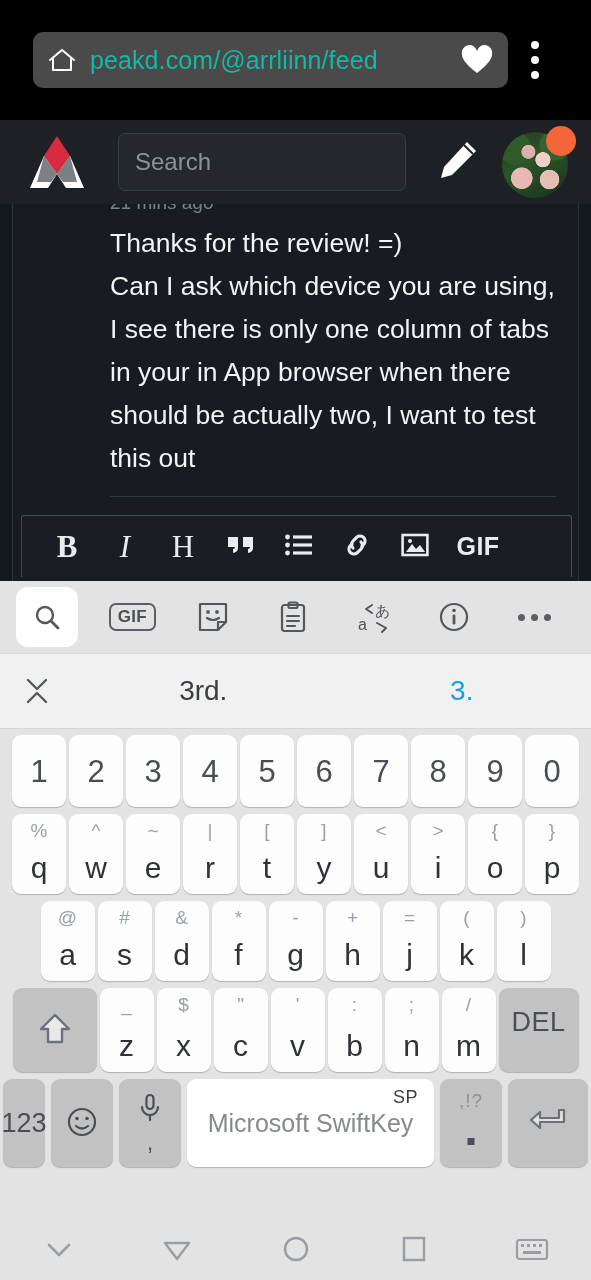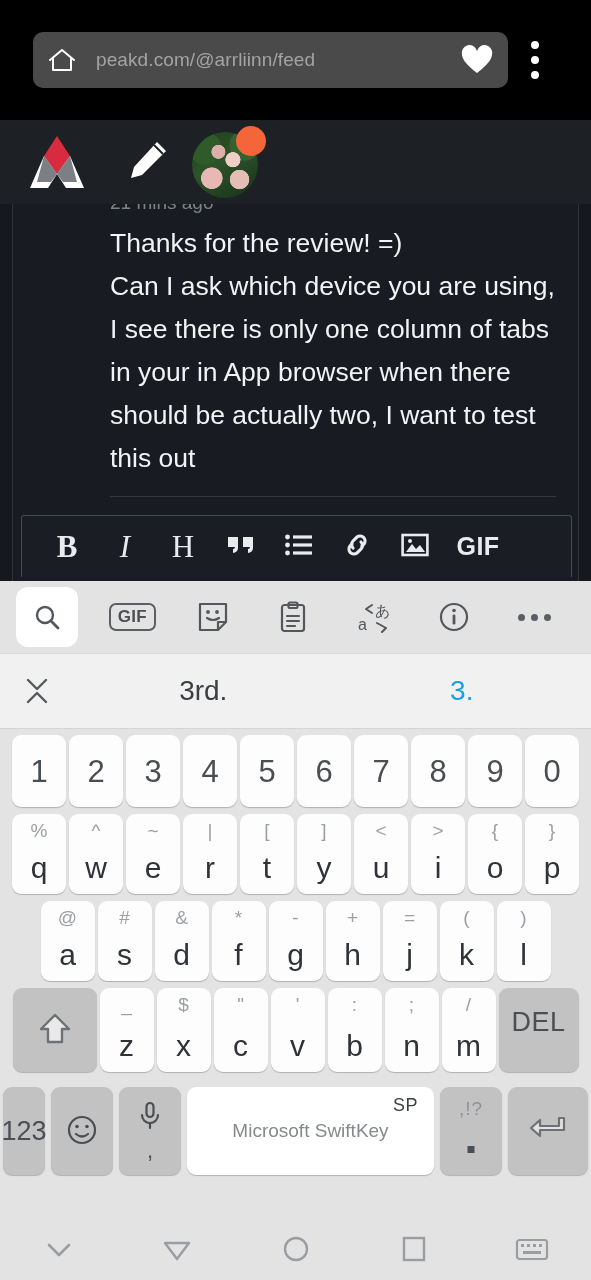--- a/index.html
+++ b/index.html
@@ -16,22 +16,22 @@
     position: absolute; left: 0; top: 0; width: 591px; height: 120px;
     background: #000; display: flex; align-items: center;
   }
   .urlbar-pill {
     margin-left: 33px; width: 475px; height: 56px;
     background: #4a4a4a; border-radius: 10px;
     display: flex; align-items: center; padding: 0 14px;
   }
   .home-icon { width: 30px; height: 26px; flex: 0 0 auto; }
   .url-text {
-    flex: 1 1 auto; color: #a3a3a3; font-size: 19px;
-    margin-left: 19px; white-space: nowrap; overflow: hidden;
+    flex: 1 1 auto; color: #14b8a6; font-size: 25px;
+    margin-left: 13px; white-space: nowrap; overflow: hidden;
     letter-spacing: .1px;
   }
   .heart-icon { width: 34px; height: 30px; flex: 0 0 auto; margin-left: 4px; }
   .kebab {
     width: 50px; height: 60px; display: flex; flex-direction: column;
     align-items: center; justify-content: center; gap: 7px; margin-left: 2px;
   }
   .kebab i { width: 8px; height: 8px; border-radius: 50%; background: #fff; display: block; }
 
   
@@ -175,30 +175,30 @@
 
   .row-q .key { width: 54px; height: 80px; margin: 0 1.5px; padding-bottom: 11px; }
   .row-a { }
   .row-a .key { width: 54px; height: 80px; margin: 0 1.5px; padding-bottom: 11px; }
   .row-z .key { width: 54px; height: 84px; margin: 0 1.5px; padding-bottom: 11px; }
   .key.shift { width: 84px; align-items: center; padding-bottom: 0; }
   .key.del { width: 80px; align-items: center; padding-bottom: 16px; }
   .key.del .main { font-size: 27px; letter-spacing: .5px; }
 
   .row-space { margin-top: 4px; }
-  .row-space .key { height: 88px; margin: 8px 3px; align-items: center; }
+  .row-space .key { height: 88px; margin: 0 3px; align-items: center; }
   .key.num123 { width: 42px; }
   .key.num123 .main { font-size: 27px; }
   .key.emoji { width: 62px; }
   .key.mic { width: 62px; flex-direction: column; justify-content: center; gap: 6px; }
   .key.space {
     flex: 1 1 auto; background: #fff; position: relative;
     align-items: center; justify-content: center;
   }
-  .space-label { font-size: 19px; color: #86898d; }
+  .space-label { font-size: 25px; color: #86898d; }
   .space-sp {
     position: absolute; right: 16px; top: 8px; font-size: 18px; color: #3c4044;
     letter-spacing: .5px;
   }
   .key.punct { width: 62px; }
   .key.punct .alt { top: 12px; font-size: 19px; color: #8d9196; letter-spacing: 1px; }
   .key.punct .dot {
     position: absolute; left: 50%; transform: translateX(-50%); bottom: 22px;
     width: 7px; height: 7px; background: #4b4f53;
   }
@@ -242,20 +242,24 @@
   <div class="app-header">
     <span class="logo">
       <svg viewBox="0 0 78 56" width="78" height="56">
         <path d="M39 2 L52 22 L39 40 L26 22 Z" fill="#d92b3f"></path>
         <path d="M26 22 L39 40 L30 54 L12 54 Z" fill="#fff"></path>
         <path d="M52 22 L39 40 L48 54 L66 54 Z" fill="#fff"></path>
         <path d="M26 22 L39 40 L33 48 L19 48 Z" fill="#7c7f84"></path>
         <path d="M52 22 L39 40 L45 48 L59 48 Z" fill="#7c7f84"></path>
       </svg>
     </span>
+    <div class="search-wrap">
+      <input class="search-input" value="" placeholder="Search" style="">
+
+    </div>
     <button class="pencil-btn">
       <span>
         <svg viewBox="0 0 46 46" width="46" height="46">
           <path d="M33 4 L42 13 L18 37 L7 40 L10 29 Z" fill="#fff"></path>
           <path d="M30 7 L39 16" stroke="#1d2025" stroke-width="2"></path>
         </svg>
       </span>
     </button>
     <div class="avatar-wrap">
       <div class="avatar"></div>

